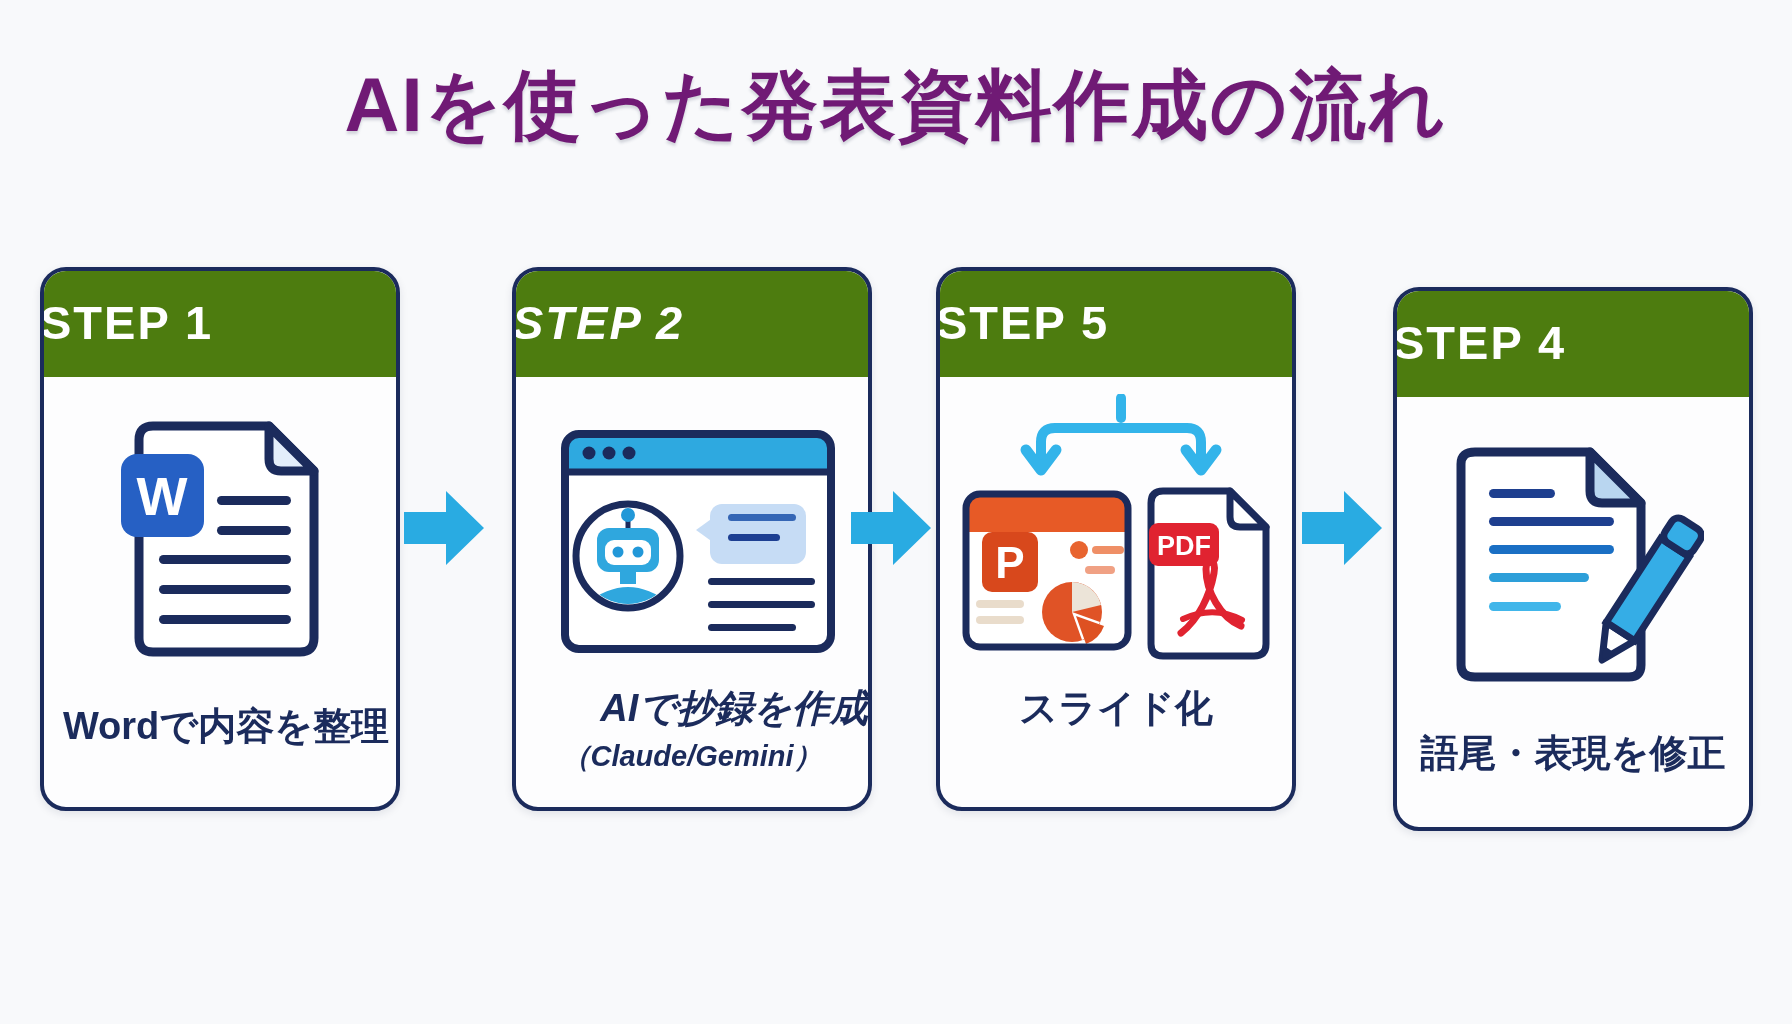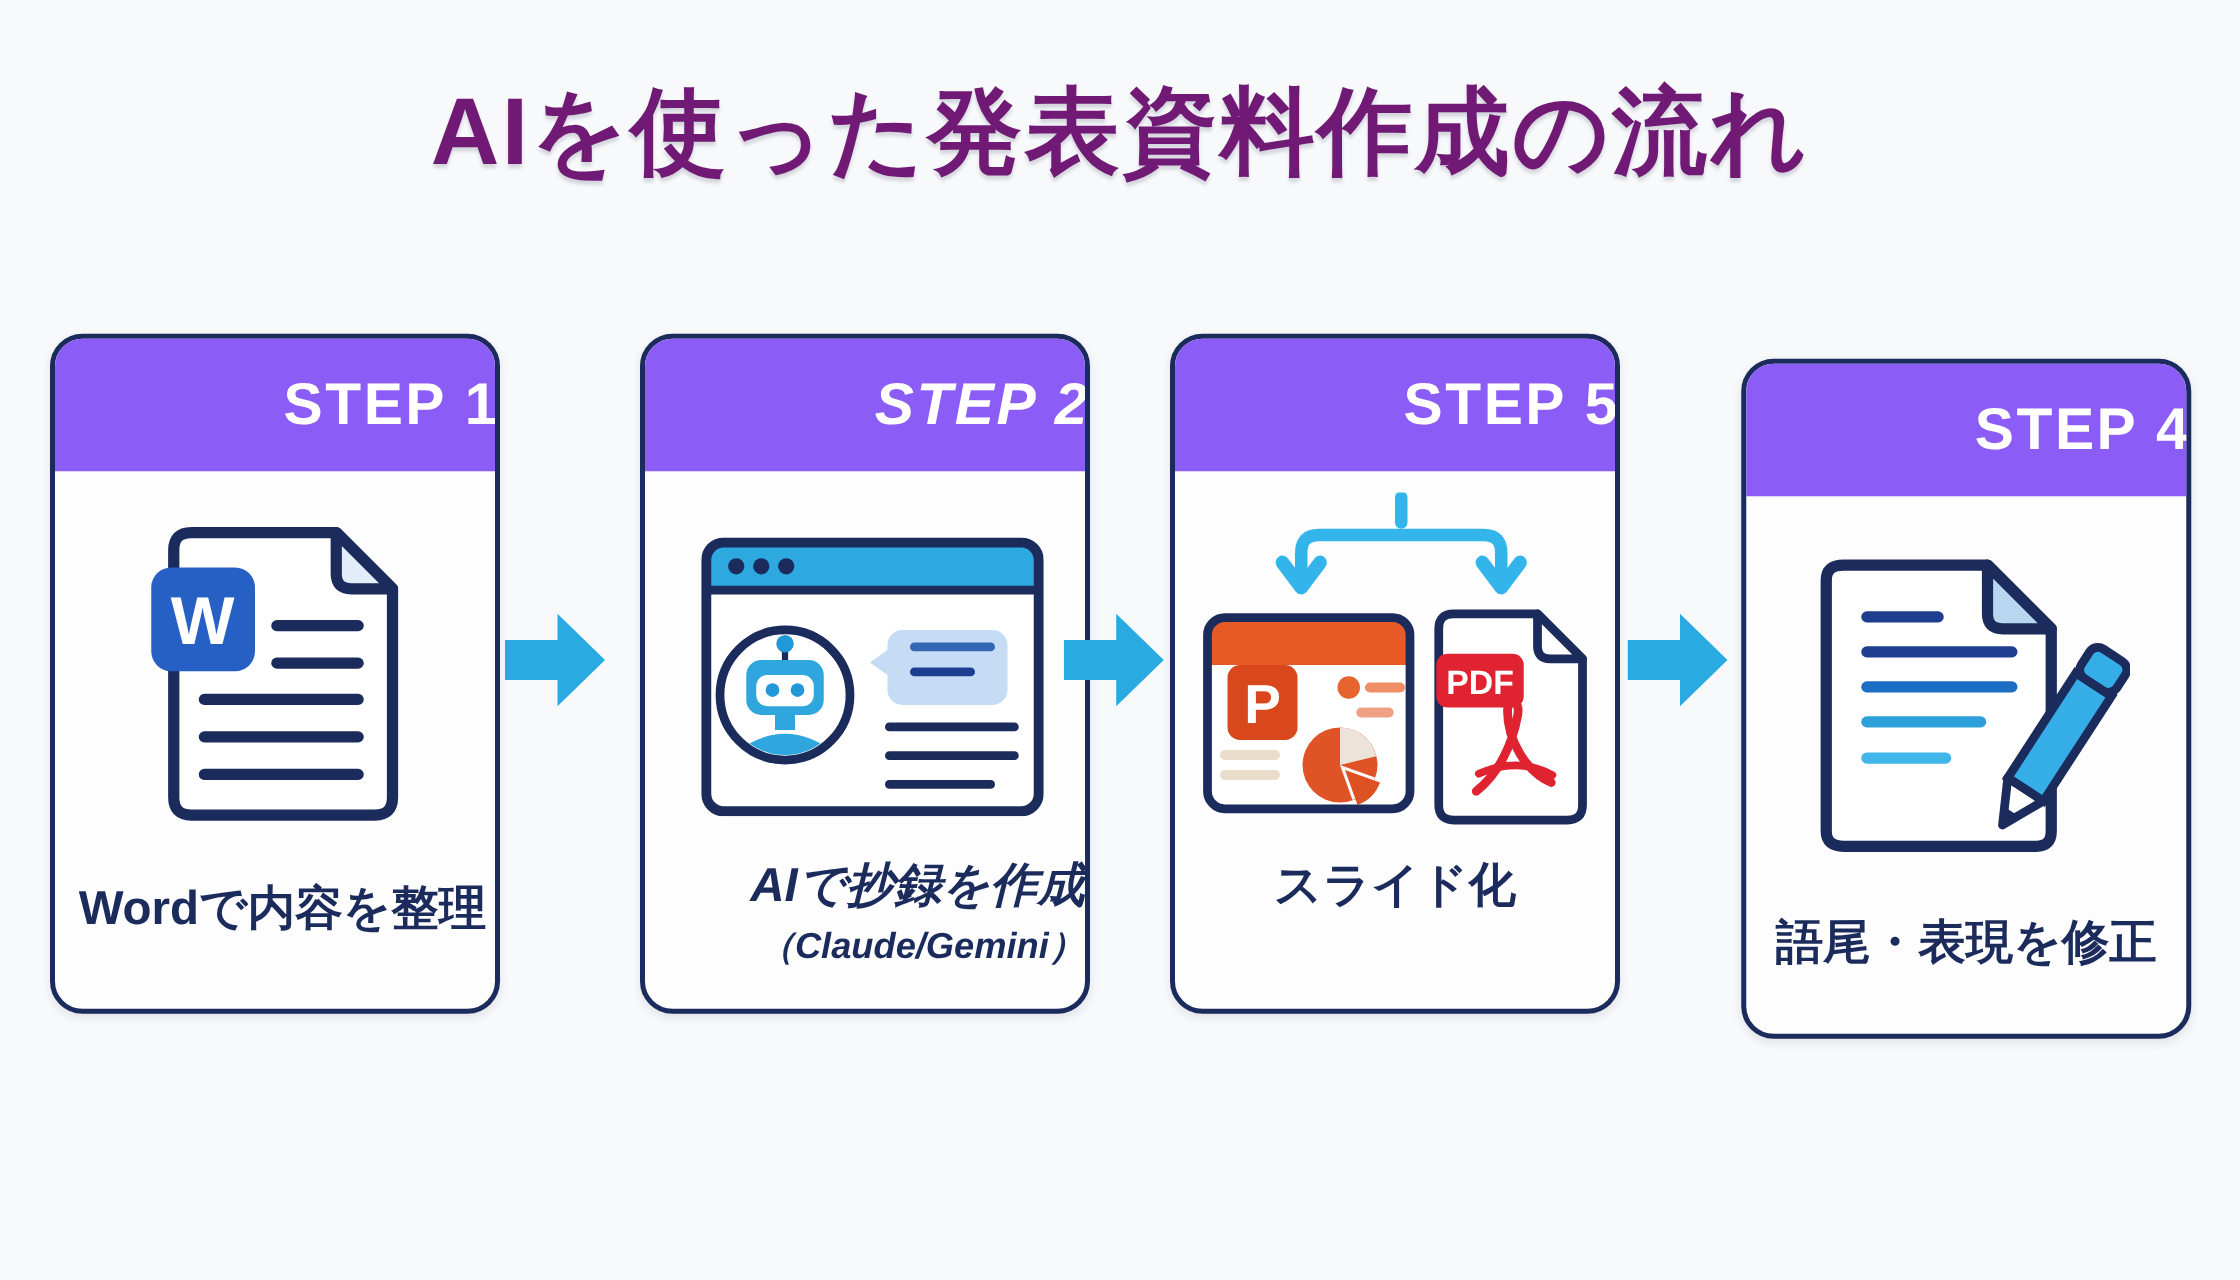--- a/index.html
+++ b/index.html
@@ -17,35 +17,35 @@
   }
   .card{
     position:absolute;top:267px;width:360px;height:544px;
     background:#fdfdfe;border:4px solid #1b2b5c;border-radius:26px;
     box-sizing:border-box;overflow:hidden;
     box-shadow:0 3px 8px rgba(20,30,60,0.10);
   }
   .card.c1{left:40px;} .card.c2{left:512px;font-style:italic;} .card.c3{left:936px;} .card.c4{left:1393px;margin-top:20px;}
   .card-header{
     position:absolute;left:-4px;top:-4px;right:-4px;height:110px;
-    background:#8b5cf6;border-radius:24px 24px 0 0;
-    display:flex;align-items:center;justify-content:flex-end;
+    background:#4d7c0f;border-radius:24px 24px 0 0;
+    display:flex;align-items:center;justify-content:flex-start;
   }
   .card-header span{
     color:#ffffff;font-size:47px;font-weight:800;letter-spacing:2px;
   }
   .icon-abs{position:absolute;}
   .caption{
     position:absolute;left:0;right:0;text-align:center;
     font-weight:800;color:#1b2b5c;white-space:nowrap;
   }
   .caption.main{font-size:38px;}
   .caption.sub{font-size:29px;font-weight:700;}
   .c1 .caption.main{top:430px;padding-left:12px;}
-  .c2 .caption.main{top:412px;text-align:right;} .c2 .caption.sub{top:466px;text-align:right;}
+  .c2 .caption.main{top:412px;text-align:right;} .c2 .caption.sub{top:466px;}
   .c3 .caption.main{top:412px;} .c3 .caption.sub{top:468px;}
   .c4 .caption.main{top:437px;}
   .flow-arrow{position:absolute;top:489px;}
   .flow-arrow.a1{left:404px;} .flow-arrow.a2{left:851px;} .flow-arrow.a3{left:1302px;}
 </style>
 </head>
 <body>
 
 <div class="title">AIを使った発表資料作成の流れ</div>
 

